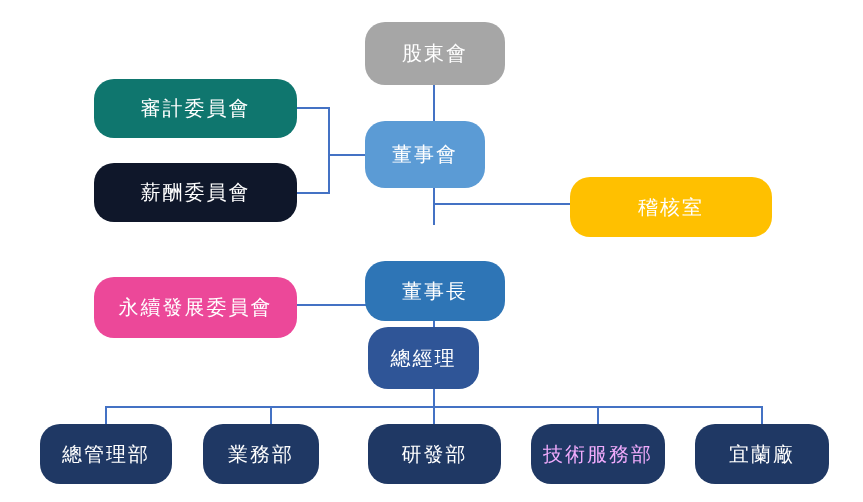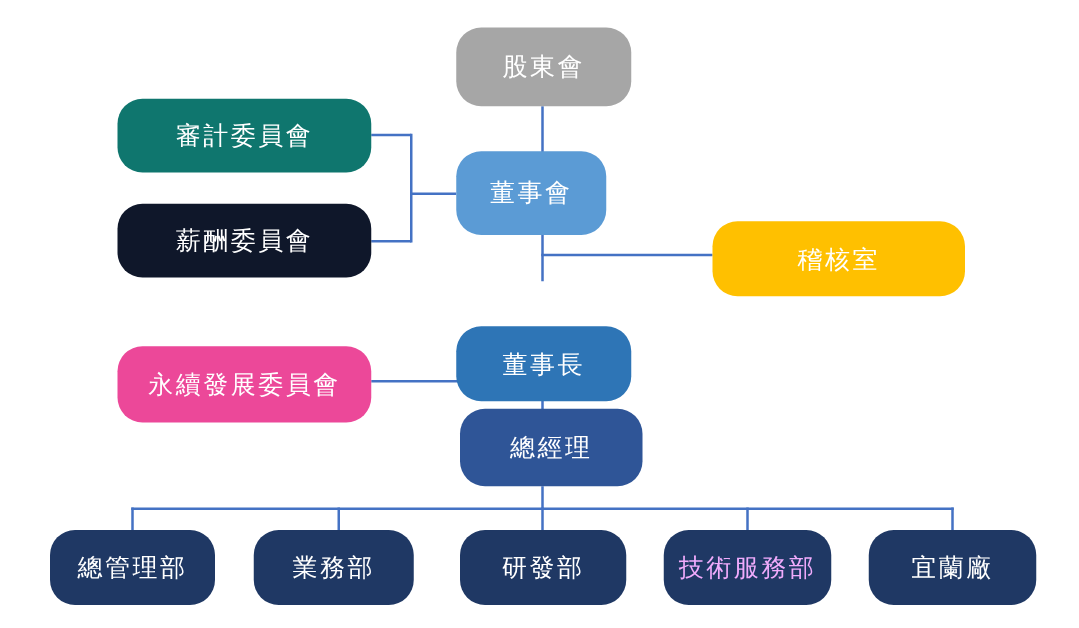--- a/index.html
+++ b/index.html
@@ -69,27 +69,27 @@
       </div>
       <div class="org-node" style="left: 570px; top: 177px; width: 202px; height: 60px; background: rgb(255, 192, 0);">
         <span class="node-label" style="color: rgb(255, 255, 255);">稽核室</span>
       </div>
       <div class="org-node" style="left: 365px; top: 224px; width: 140px; height: 60px; background: rgb(46, 117, 182); margin-top: 37px;">
         <span class="node-label" style="color: rgb(255, 255, 255);">董事長</span>
       </div>
       <div class="org-node" style="left: 94px; top: 277px; width: 203px; height: 61px; background: #ec4899;">
         <span class="node-label" style="color: rgb(255, 255, 255);">永續發展委員會</span>
       </div>
-      <div class="org-node" style="left: 368px; top: 327px; width: 146px; height: 62px; background: rgb(47, 85, 151);">
+      <div class="org-node" style="left: 368px; top: 327px; width: 111px; height: 62px; background: rgb(47, 85, 151);">
         <span class="node-label" style="color: rgb(255, 255, 255);">總經理</span>
       </div>
       <div class="org-node" style="left: 40px; top: 424px; width: 132px; height: 60px; background: rgb(31, 56, 100);">
         <span class="node-label" style="color: rgb(255, 255, 255);">總管理部</span>
       </div>
-      <div class="org-node" style="left: 203px; top: 424px; width: 128px; height: 60px; background: rgb(31, 56, 100);">
+      <div class="org-node" style="left: 203px; top: 424px; width: 116px; height: 60px; background: rgb(31, 56, 100);">
         <span class="node-label" style="color: rgb(255, 255, 255);">業務部</span>
       </div>
       <div class="org-node" style="left: 368px; top: 424px; width: 133px; height: 60px; background: rgb(31, 56, 100);">
         <span class="node-label" style="color: rgb(255, 255, 255);">研發部</span>
       </div>
       <div class="org-node" style="left: 531px; top: 424px; width: 134px; height: 60px; background: rgb(31, 56, 100);">
         <span class="node-label" style="color: #f0abfc;">技術服務部</span>
       </div>
       <div class="org-node" style="left: 695px; top: 424px; width: 134px; height: 60px; background: rgb(31, 56, 100);">
         <span class="node-label" style="color: rgb(255, 255, 255); font-family: Liberation Mono, monospace;">宜蘭廠</span>

